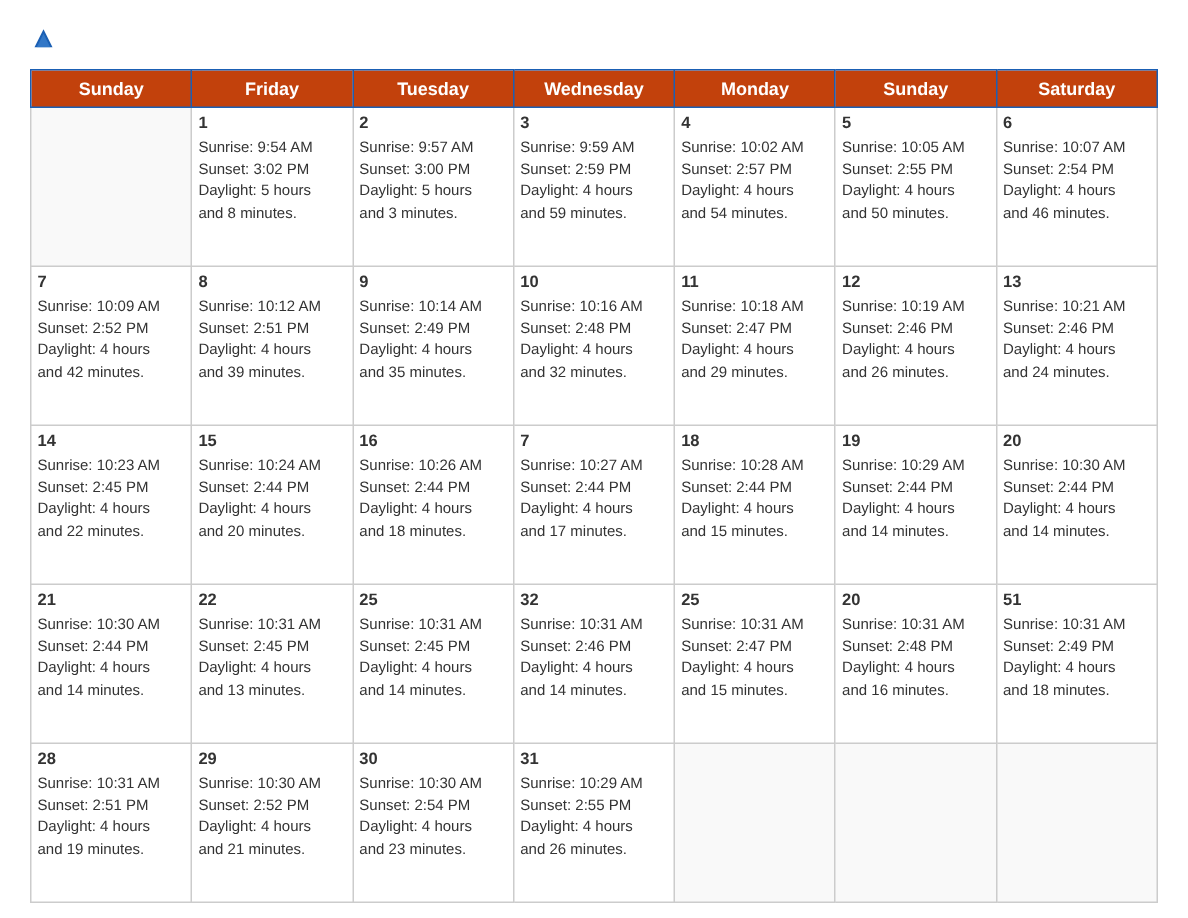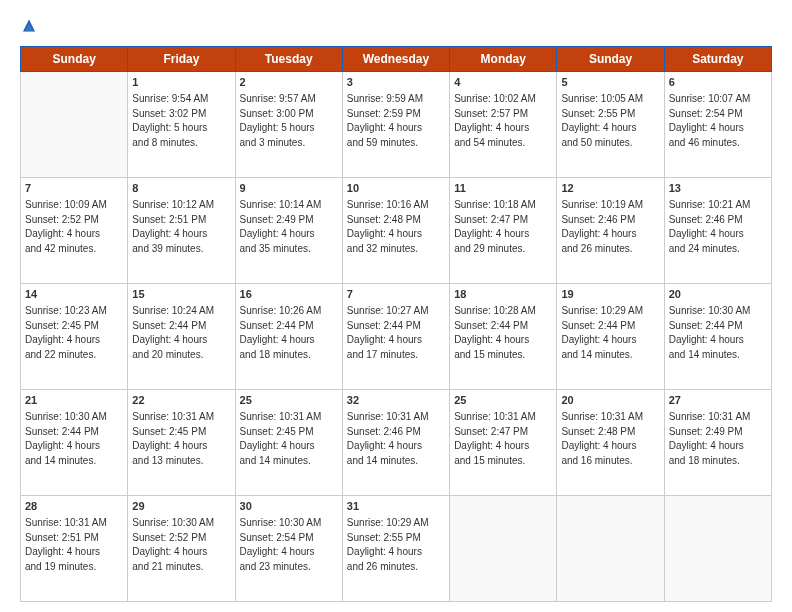--- a/index.html
+++ b/index.html
@@ -232,21 +232,21 @@
           </td>
           <td>
             <span class="day-num">25</span>
             <div class="day-info">Sunrise: 10:31 AM<br>Sunset: 2:47 PM<br>Daylight: 4 hours<br>and 15 minutes.</div>
           </td>
           <td>
             <span class="day-num">20</span>
             <div class="day-info">Sunrise: 10:31 AM<br>Sunset: 2:48 PM<br>Daylight: 4 hours<br>and 16 minutes.</div>
           </td>
           <td>
-            <span class="day-num">27</span>
+            <span class="day-num">51</span>
             <div class="day-info">Sunrise: 10:31 AM<br>Sunset: 2:49 PM<br>Daylight: 4 hours<br>and 18 minutes.</div>
           </td>
         </tr>
         <tr>
           <td>
             <span class="day-num">28</span>
             <div class="day-info">Sunrise: 10:31 AM<br>Sunset: 2:51 PM<br>Daylight: 4 hours<br>and 19 minutes.</div>
           </td>
           <td>
             <span class="day-num">29</span>

